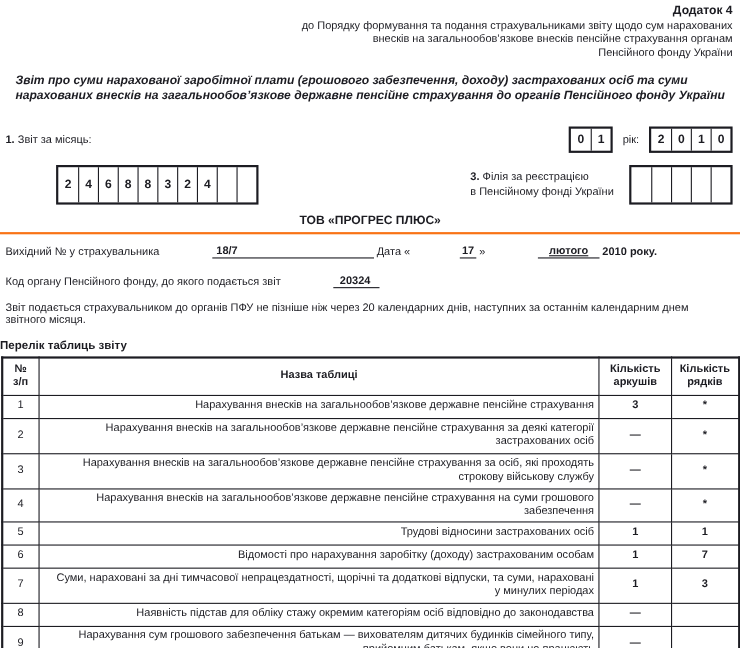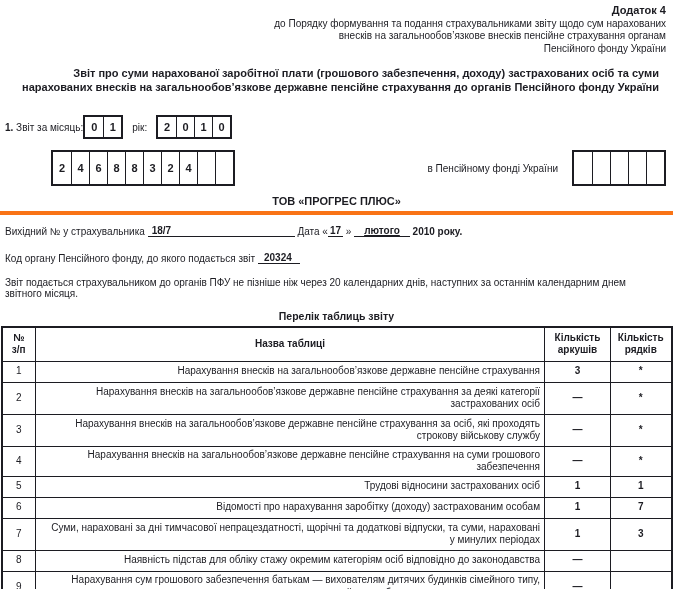--- a/index.html
+++ b/index.html
@@ -12,67 +12,67 @@
   }
   .bold { font-weight:bold; }
 
   
   .top-block { text-align:right; padding:4px 7px 0 0; line-height:12.5px; }
   .appendix { font-size:11px; font-weight:bold; margin-bottom:1px; }
   .appendix-note div { font-size:10px;padding-left:27px; }
 
   
   .main-title {
-    margin:11px auto 16px; width:645px; text-align:right;
-    font-weight:bold; font-size:11px; line-height:14px;
+    margin:11px auto 16px; width:645px; text-align:left;
+    font-weight:bold; font-size:11px; line-height:14px;font-style:italic;
   }
 
   
   .boxgroup { display:inline-flex; border:2px solid #1c1c22; background:#fff; }
   .boxgroup .cell {
     display:flex; align-items:center; justify-content:center;
     font-weight:bold; font-size:11px; border-left:1px solid #1c1c22;
   }
   .boxgroup .cell:first-child { border-left:none; }
   .cell.sm { width:18px; height:20px; }
   .cell.tall { width:18px; height:32px; }
   .cell.tall5 { width:18px; height:32px; }
 
   
-  .row1 { display:flex; justify-content:flex-start; align-items:center; margin:21px 7px 1px 5px; }
+  .row1 { display:flex; justify-content:space-between; align-items:center; margin:21px 7px 1px 5px; }
   .row1-right { display:flex; align-items:center; gap:9px; }
 
   
   .row2 { display:flex; align-items:center; margin:11px 7px 0 5px; }
   .fld-label { line-height:13px; }
   .row2 .boxgroup { margin-left:46px; }
   .row2 .spacer { flex:1; }
   .row2 .branch-label { margin-right:14px; }
 
   
   .company-line {
     margin-top:9px; text-align:center; font-weight:bold; font-size:11px;
-    border-bottom:4px solid #f97316; padding-bottom:4px;
+    border-bottom:2px solid #f97316; padding-bottom:4px;
   }
 
   
   .uval {
     display:inline-block; border-bottom:1px solid #1c1c22;
-    font-weight:bold; vertical-align:bottom; text-align:left;
+    font-weight:bold; vertical-align:bottom; text-align:left;margin-left:45px;
   }
   .outgoing { margin:10px 0 0 5px; font-size:10px; }
   .u-out { width:147px; padding-left:4px; }
   .u-day { padding:0 2px; }
   .u-month { padding:0 10px; text-align:right;text-decoration:underline; }
   .pfu-line { margin:15px 0 0 5px; }
   .u-pfu { padding:0 8px 0 6px; }
 
   .note-line { margin:13px 16px 0 5px; }
 
-  .tbl-title { margin-top:11px; text-align:center; font-weight:bold; font-size:10.5px; }
+  .tbl-title { margin-top:11px; text-align:left; font-weight:bold; font-size:10.5px; }
 
   
   table.list {
     width:670px; margin:4px auto 0;
     border-collapse:collapse; table-layout:fixed;
     border:2px solid #1c1c22;
   }
   table.list th, table.list td {
     border:1px solid #1c1c22; vertical-align:middle;
     font-size:10px; line-height:12.5px;
@@ -129,20 +129,21 @@
     <span class="cell tall">8</span>
     <span class="cell tall">8</span>
     <span class="cell tall">3</span>
     <span class="cell tall">2</span>
     <span class="cell tall">4</span>
     <span class="cell tall"></span>
     <span class="cell tall"></span>
   </span>
   <span class="spacer"></span>
   <div class="fld-label branch-label">
+    <div><span class="bold">3.</span><span> Філія за реєстрацією</span></div>
     <div>в Пенсійному фонді України</div>
   </div>
   <span class="boxgroup" style="margin-left:0;">
     <span class="cell tall5"></span>
     <span class="cell tall5"></span>
     <span class="cell tall5"></span>
     <span class="cell tall5"></span>
     <span class="cell tall5"></span>
   </span>
 </div>

